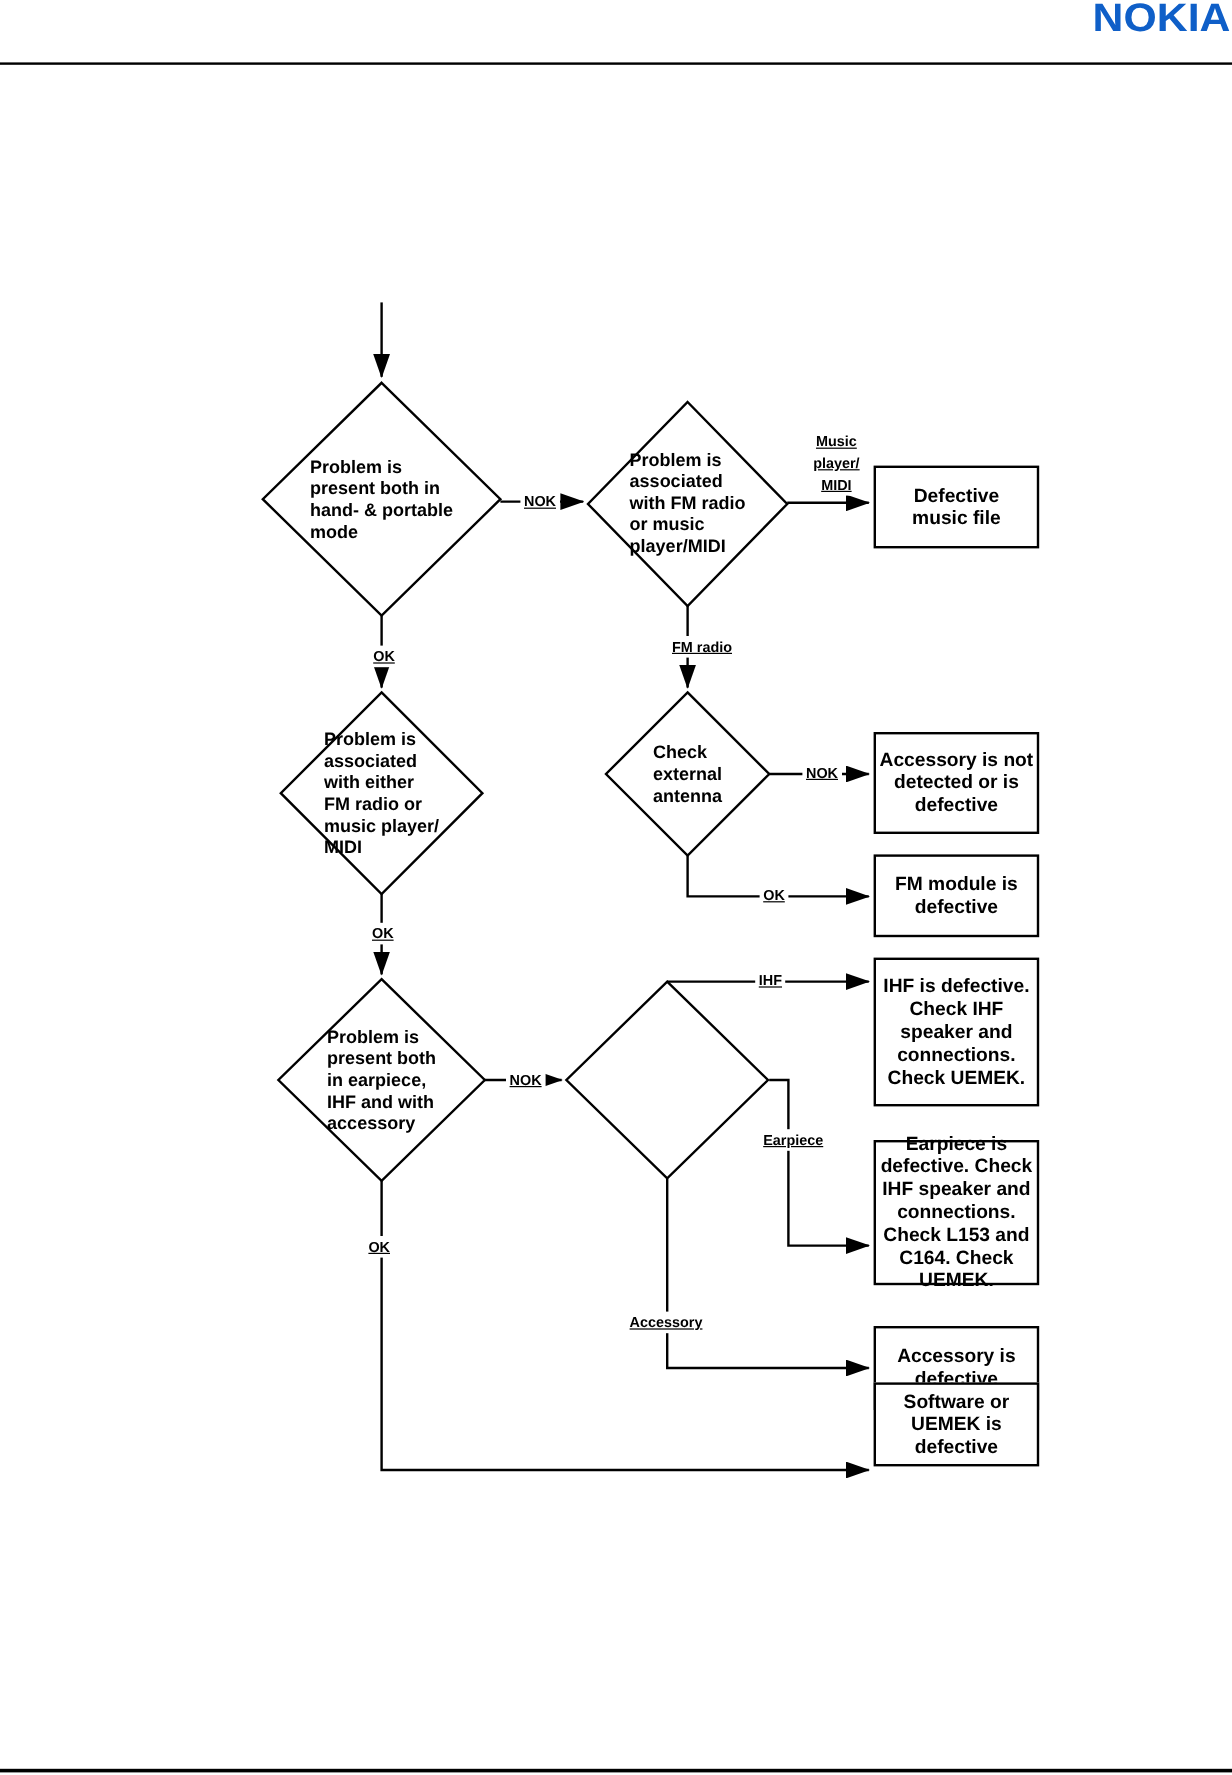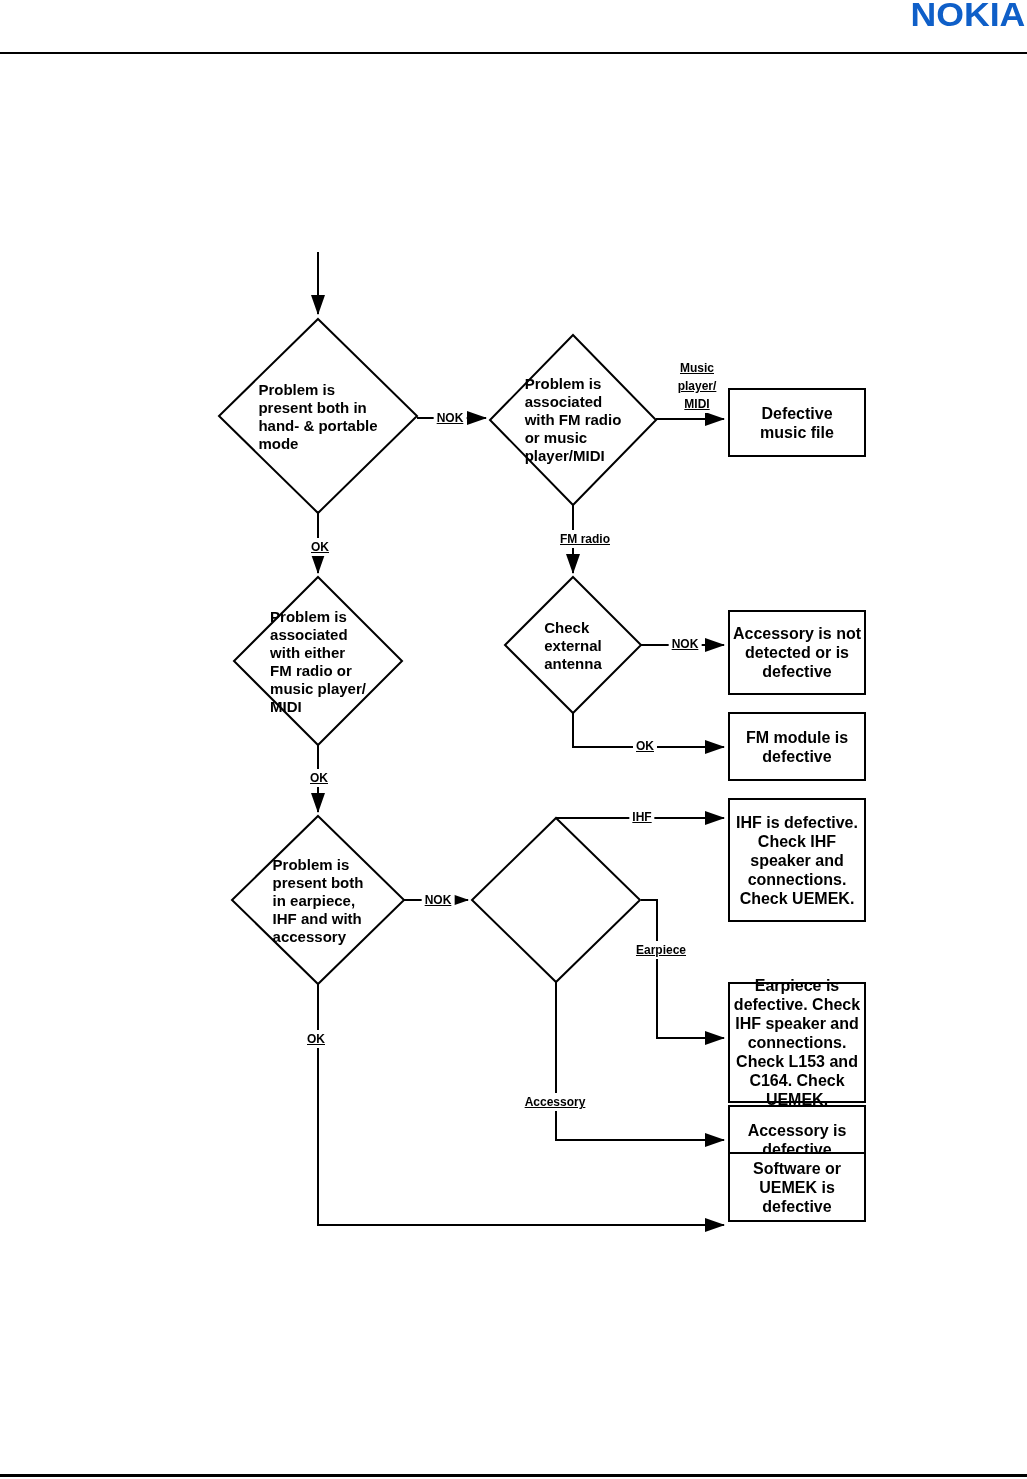--- a/index.html
+++ b/index.html
@@ -45,21 +45,21 @@
   }
   .start-box {
     left: 181px; top: 184px; width: 274px; height: 68px;
     font-size: 16px;
   }
   .rbox { left: 728px; width: 138px; }
   .rbox-music     { top: 388px;  height: 69px; }
   .rbox-accnotdet { top: 610px;  height: 85px; }
   .rbox-fmmodule  { top: 712px;  height: 69px; }
   .rbox-ihf       { top: 798px;  height: 124px; }
-  .rbox-earpiece  { top: 950px;  height: 121px; margin-top: 32px; }
+  .rbox-earpiece  { top: 950px;  height: 121px; }
   .rbox-accdef    { top: 1105px; height: 70px; }
   .rbox-software  { top: 1152px; height: 70px; }
 
   .dtext {
     position: absolute;
     transform: translate(-50%, -50%);
     text-align: left;
     font-weight: bold;
     font-size: 15px;
     line-height: 18px;

